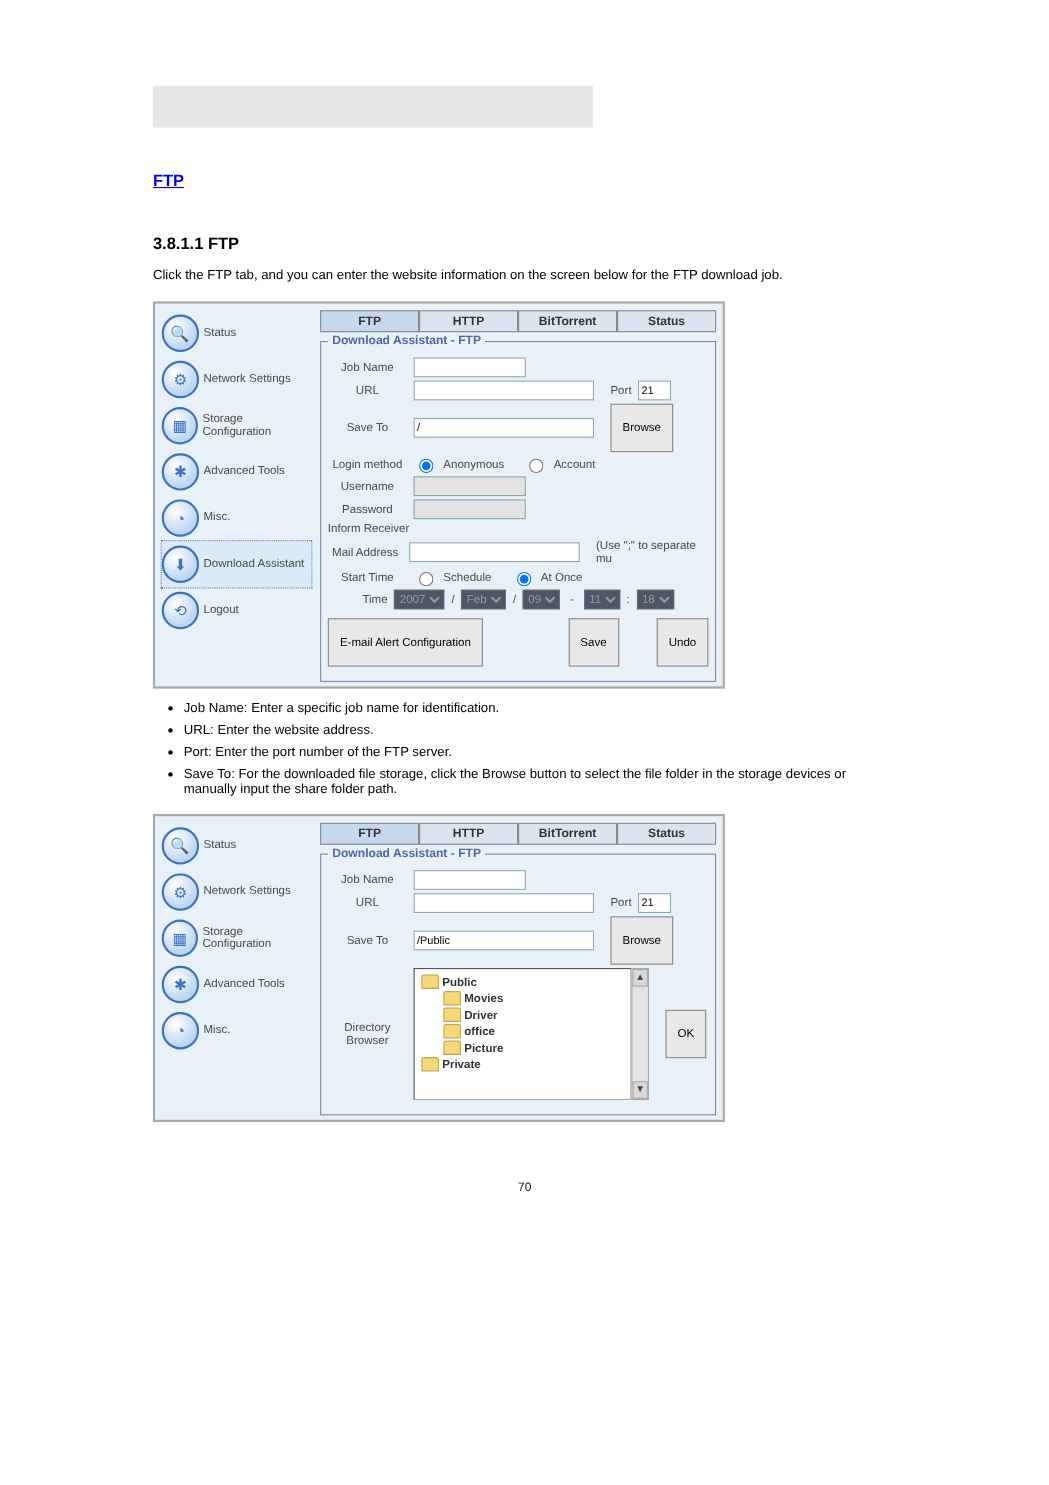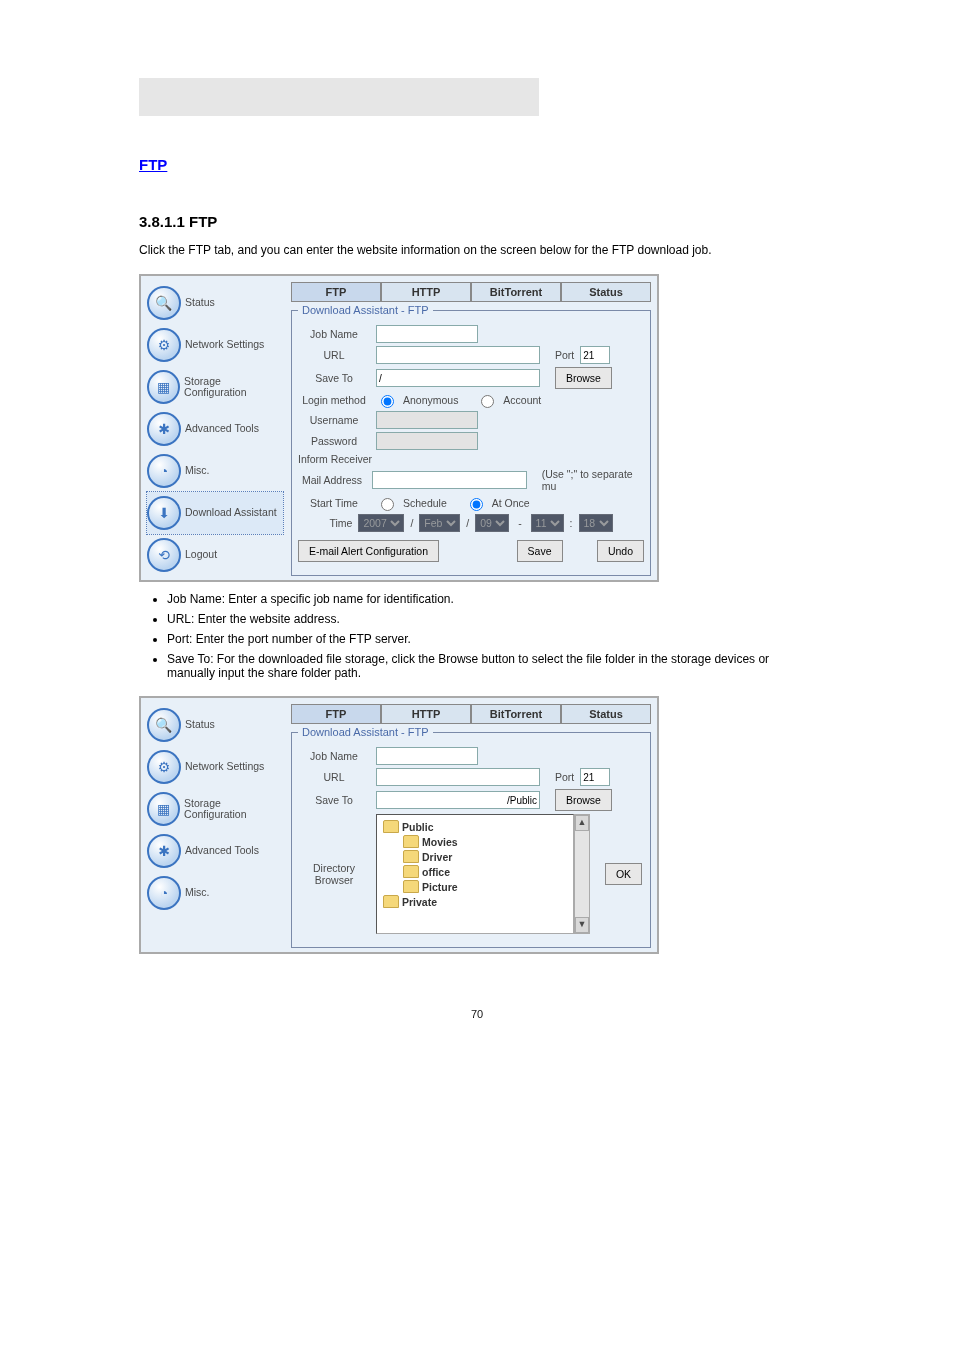--- a/index.html
+++ b/index.html
@@ -13,29 +13,29 @@
   .sidebar{width:136px}
   .navitem{display:flex;align-items:center;gap:4px;padding:4px 0;cursor:pointer}
   .navitem.active{outline:1px dotted #5a7fbb;background:#dce9f7}
   .navicon{width:30px;height:30px;border:2px solid #3b74c1;border-radius:50%;background:radial-gradient(circle at 35% 30%,#fff,#bcd5f0 70%);display:flex;align-items:center;justify-content:center;font-size:14px;color:#3b74c1}
   .navitem span{font-size:10.5px;line-height:1.1;color:#4a4a4a}
   .content{flex:1;font-size:10.5px;color:#4a4a4a}
   .tabs{display:flex}
   .tab{flex:1;border:1px solid #888;background:#d8e4f0;padding:3px 0;text-align:center;font-weight:bold;font-size:11px;color:#333;cursor:pointer}
   .tab.active{background:#c8d8ec}
   fieldset.dl{border:1px solid #7a8aa8;margin:2px 0 0 0;padding:6px 6px 10px 6px}
-  fieldset.dl legend{font-weight:normal;color:#4a6aa8;font-size:11px;padding:0 4px}
+  fieldset.dl legend{font-weight:bold;color:#4a6aa8;font-size:11px;padding:0 4px}
   .row{display:flex;align-items:center;gap:6px;margin:3px 0}
   .lbl{width:72px;text-align:center}
   .lbl.r{text-align:center}
   input.txt{font-family:inherit;font-size:10px;border:1px solid #8aa;background:#fff;height:16px;padding:0 2px}
   input.txt:disabled{background:#e3e3e3}
   select.sel{font-size:10.5px;height:18px}
   select.sel:disabled{background:#0f172a;color:#777}
-  .btn{font-size:10.5px;border:1px solid #888;background:#e8e8e8;padding:4px 10px;cursor:pointer}
+  .btn{font-size:10.5px;border:1px solid #888;background:#e8e8e8;padding:15px 10px;cursor:pointer}
   .radio{vertical-align:middle}
   .foldertree{border:1px inset #aaa;background:#fff;width:190px;height:110px;overflow:auto;padding:4px 0 4px 6px;font-size:10.5px}
   .foldertree .f{display:flex;align-items:flex-end;gap:3px;padding:1px 0;font-weight:bold;color:#333}
   .foldertree .f .fi{width:14px;height:11px;background:#f5d87a;border:1px solid #c9a84a;border-radius:2px 2px 0 0;display:inline-block}
   .foldertree .sub{margin-left:20px}
   .scrollbar{width:14px;background:#e4e4e4;border:1px solid #aaa;display:flex;flex-direction:column;justify-content:space-between}
   .scrollbar .arr{height:14px;background:#d9d9d9;border:1px solid #aaa;text-align:center;font-size:9px;line-height:12px;cursor:pointer}
   .page-no{text-align:center;font-size:11px;color:#111;margin:54px 0 0 0}
   ul.bullets{margin:10px 72px 0 100px;padding:0;font-size:12px}
   ul.bullets li{margin:6px 0}
@@ -174,21 +174,21 @@
           <div class="tab">BitTorrent</div>
           <div class="tab">Status</div>
         </div>
         <fieldset class="dl">
           <legend>Download Assistant - FTP</legend>
           <div class="row">
               <div class="lbl">Job Name</div>
               <input class="txt" style="width: 96px;">
             </div>
           <div class="row"><div class="lbl">URL</div><input class="txt" style="width: 158px;"> &nbsp;<span>Port</span> <input class="txt" style="width: 24px;" value="21"></div>
-          <div class="row"><div class="lbl">Save To</div><input class="txt" style="width: 158px; text-align: right;" value="/Public"> &nbsp;<button class="btn">Browse</button></div>
+          <div class="row"><div class="lbl">Save To</div><input class="txt" style="width: 158px;" value="/Public"> &nbsp;<button class="btn">Browse</button></div>
           <div class="row">
             <div class="lbl r" style="width:72px">Directory Browser</div>
             <div style="display:flex">
               <div class="foldertree">
                 <div class="f">
                     <span class="fi"></span>
                     <span>Public</span>
                   </div>
                 <div class="sub">
                   <div class="f">

